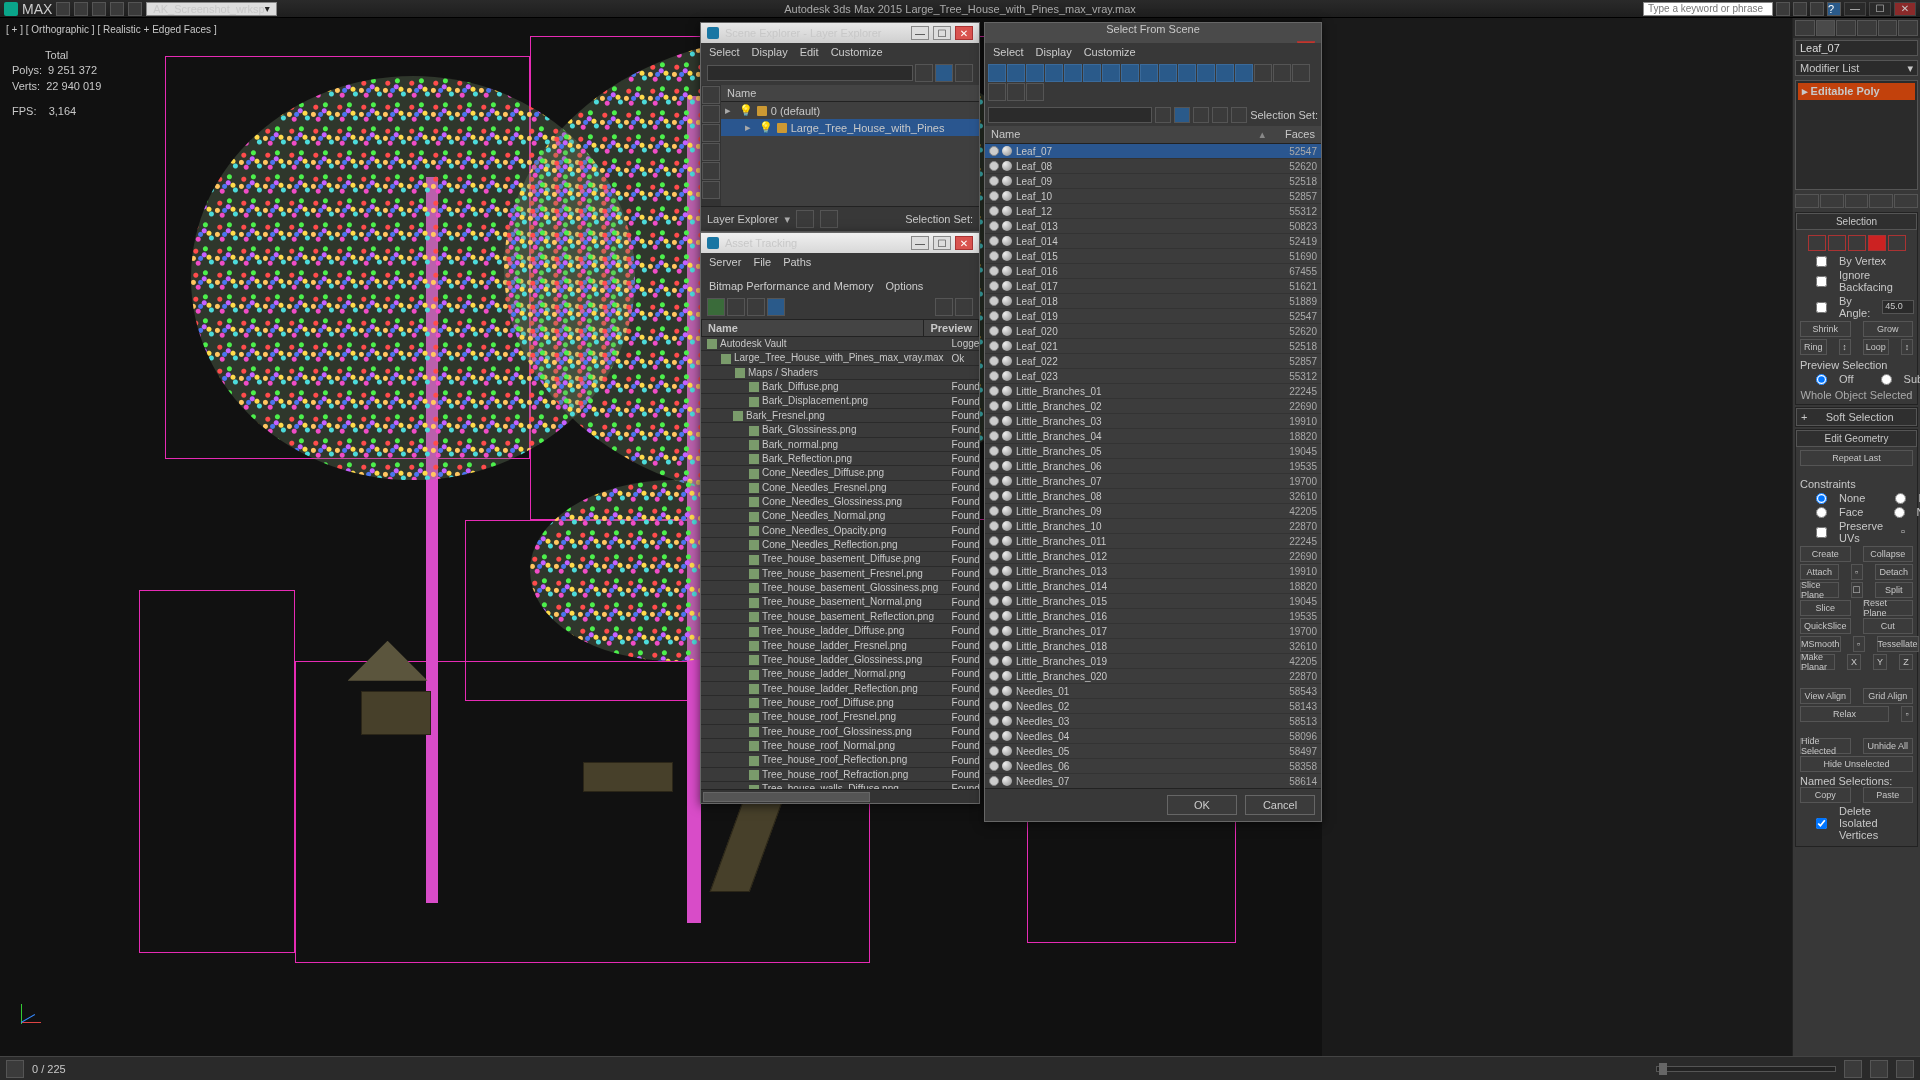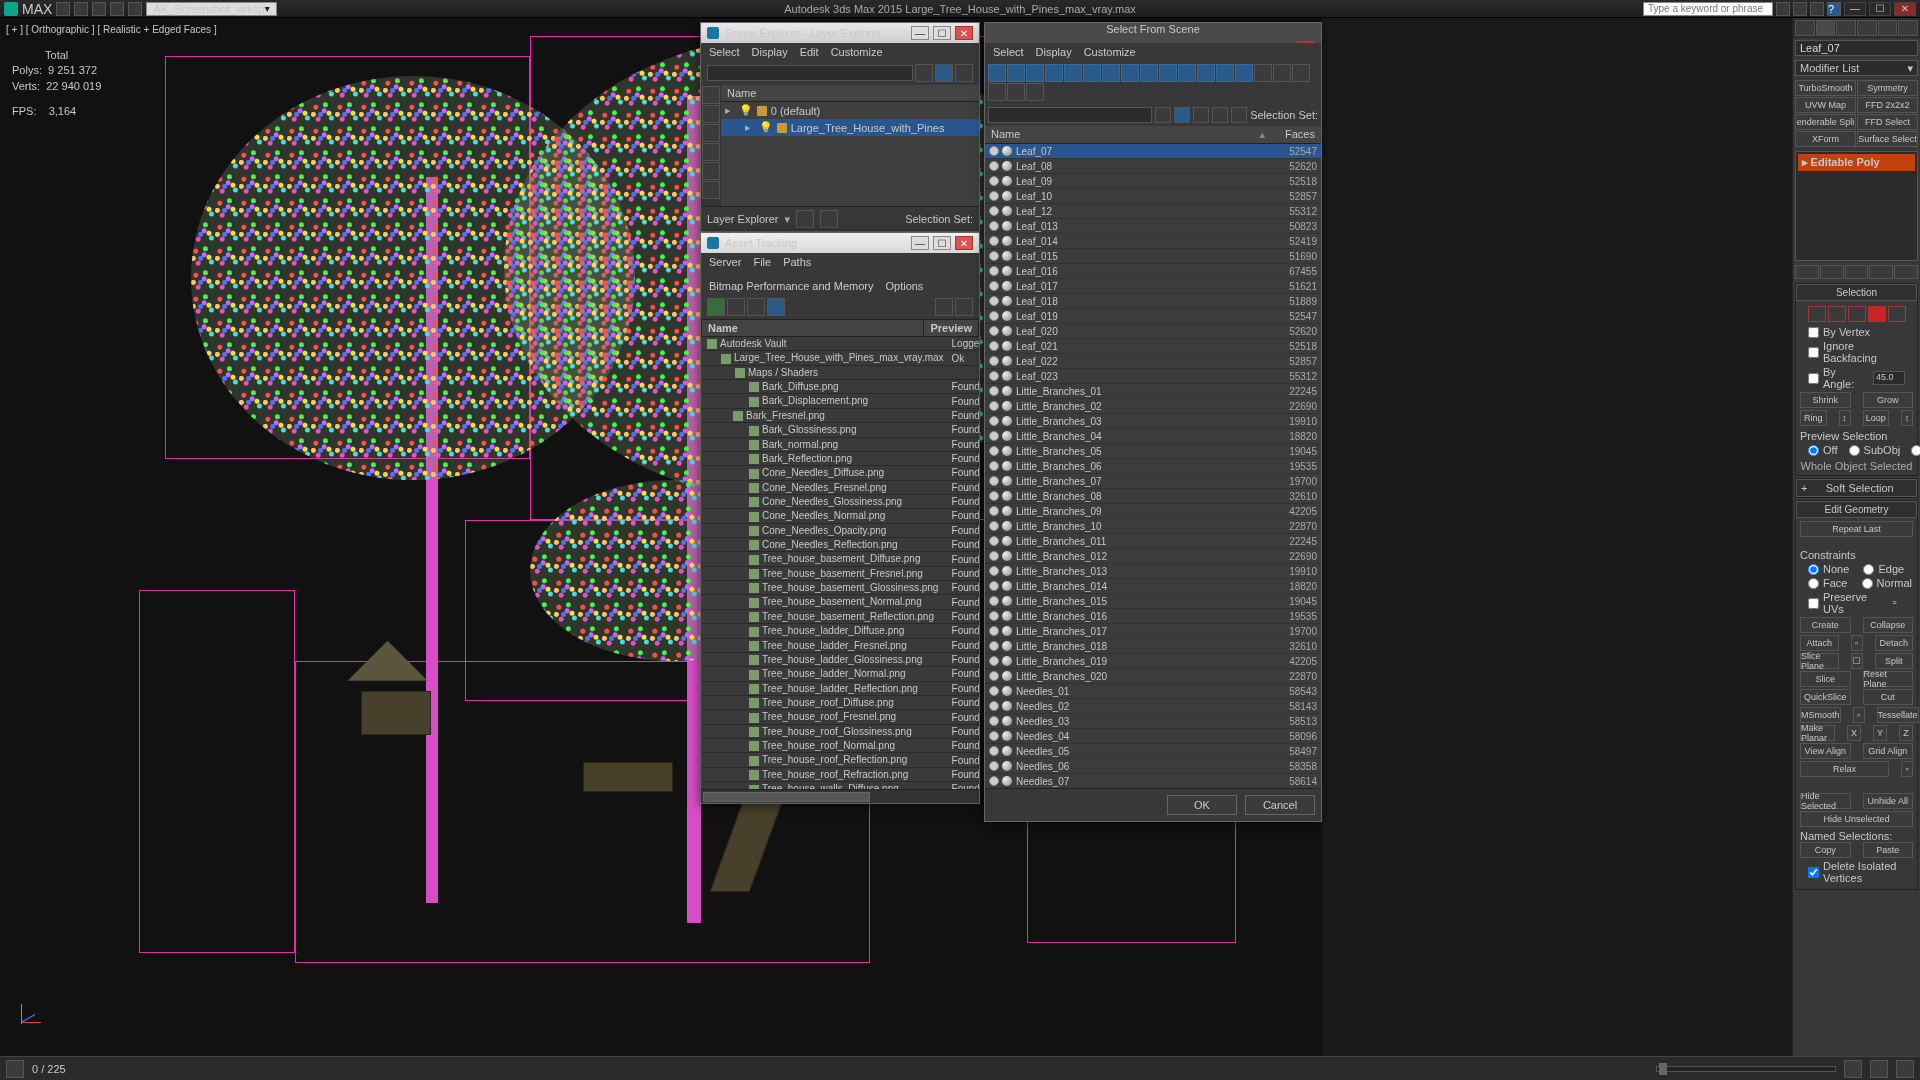--- a/index.html
+++ b/index.html
@@ -53,21 +53,21 @@
 .cmdpanel .stack .si{padding:2px 4px;}
 .cmdpanel .stack .si.sel{background:#c2410c;font-weight:bold;}
 .cmdpanel .strip{display:flex;gap:1px;padding:2px;}
 .cmdpanel .strip .s{flex:1;height:14px;background:#3b3b3b;border:1px solid #555;}
 .cmdpanel .rollout{margin:2px;border:1px solid #222;background:#383838;}
 .cmdpanel .rollhdr{background:#2f2f2f;padding:2px 4px;text-align:center;border:1px solid #555;font-size:10px;}
 .cmdpanel .rollbody{padding:3px 4px;font-size:10px;}
 .cmdpanel .subobj{display:flex;gap:2px;justify-content:center;padding:2px;}
 .cmdpanel .subobj .so{width:18px;height:16px;border:1px solid #a33;background:#3a3a3a;}
 .cmdpanel .subobj .so.poly{background:#c22;}
-.cmdpanel .chk{display:flex;align-items:center;gap:4px;margin:2px 8px;}
+.cmdpanel .chk{display:flex;align-items:center;gap:12px;margin:2px 16px;}
 .cmdpanel .chk input{width:11px;height:11px;}
 .cmdpanel .br{display:flex;gap:12px;}
 .cmdpanel .br .b{flex:1;height:16px;background:#3b3b3b;border:1px solid #555;font-size:9px;display:flex;align-items:center;justify-content:center;}
 .cmdpanel .spin{display:flex;align-items:center;}
 .cmdpanel .spin .sf{width:32px;height:14px;background:#2b2b2b;border:1px solid #555;font-size:9px;padding:0 2px;}
 
 
 .dlg{position:absolute;background:#3a3a3a;border:1px solid #666;box-shadow:0 2px 10px rgba(0,0,0,.6);display:flex;flex-direction:column;}
 .dlg .dlg-title{height:20px;background:linear-gradient(#e8e8e8,#cfcfcf);color:#222;display:flex;align-items:center;padding:0 6px;gap:6px;}
 .dlg .dlg-title.dark{background:#4a4a4a;color:#ddd;}
@@ -757,30 +757,20 @@
     <div class="t"></div>
     <div class="t"></div>
     <div class="t"></div>
     <div class="t"></div>
   </div>
   <div class="name-field">Leaf_07</div>
   <div class="dropdown">
       <span>Modifier List</span>
       <span>▾</span>
     </div>
-  <div class="btngrid" id="cp-mods">
-      <div class="mb">TurboSmooth</div>
-      <div class="mb">Symmetry</div>
-      <div class="mb">UVW Map</div>
-      <div class="mb">FFD 2x2x2</div>
-      <div class="mb">enderable Spli</div>
-      <div class="mb">FFD Select</div>
-      <div class="mb">XForm</div>
-      <div class="mb">Surface Select</div>
-    </div>
   <div class="stack">
     <div class="si sel">▸ <span>Editable Poly</span></div>
   </div>
   <div class="strip">
     <div class="s"></div>
     <div class="s"></div>
     <div class="s"></div>
     <div class="s"></div>
     <div class="s"></div>
   </div>
@@ -872,21 +862,21 @@
             <div class="b" style="flex:0 0 12px">▫</div>
             <div class="b">Tessellate</div>
             <div class="b" style="flex:0 0 12px">▫</div>
           </div>
       <div class="br" style="margin-top:2px">
             <div class="b">Make Planar</div>
             <div class="b" style="flex:0 0 14px">X</div>
             <div class="b" style="flex:0 0 14px">Y</div>
             <div class="b" style="flex:0 0 14px">Z</div>
           </div>
-      <div class="br" style="margin-top:2px">
+      <div class="br" style="margin-top:18px">
             <div class="b">View Align</div>
             <div class="b">Grid Align</div>
           </div>
       <div class="br" style="margin-top:2px">
             <div class="b">Relax</div>
             <div class="b" style="flex:0 0 12px">▫</div>
           </div>
       <div class="br" style="margin-top:16px">
             <div class="b">Hide Selected</div>
             <div class="b">Unhide All</div>

